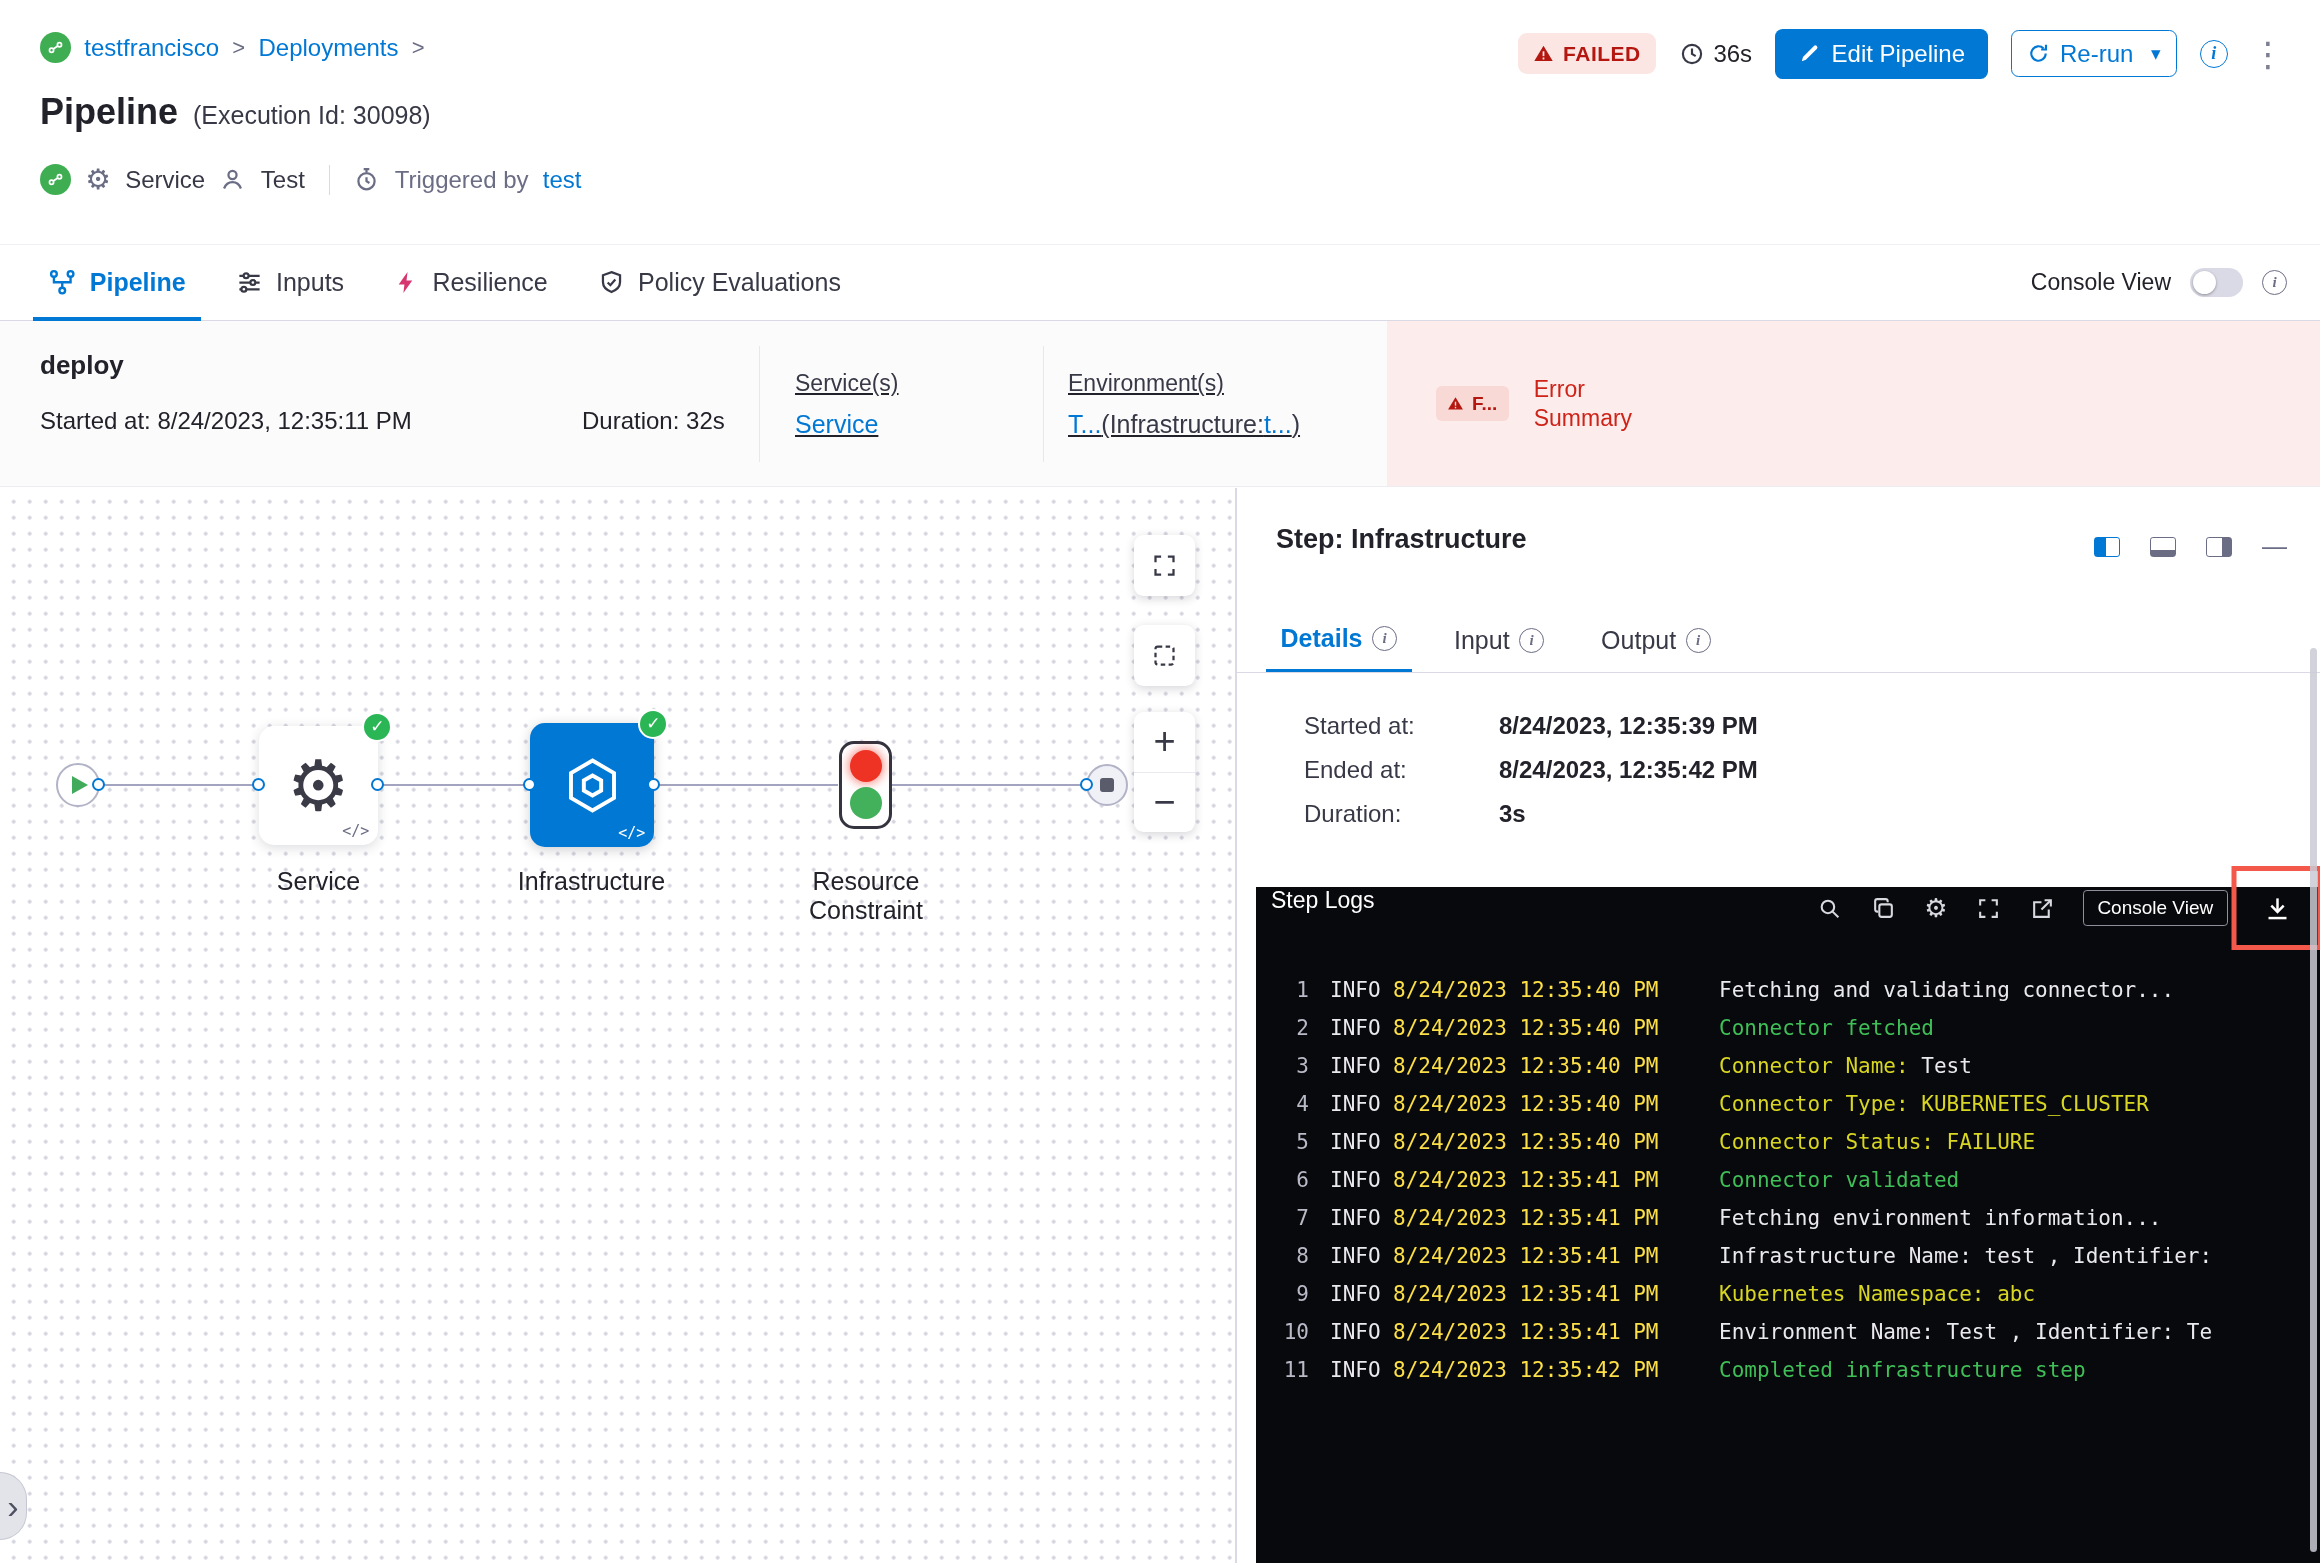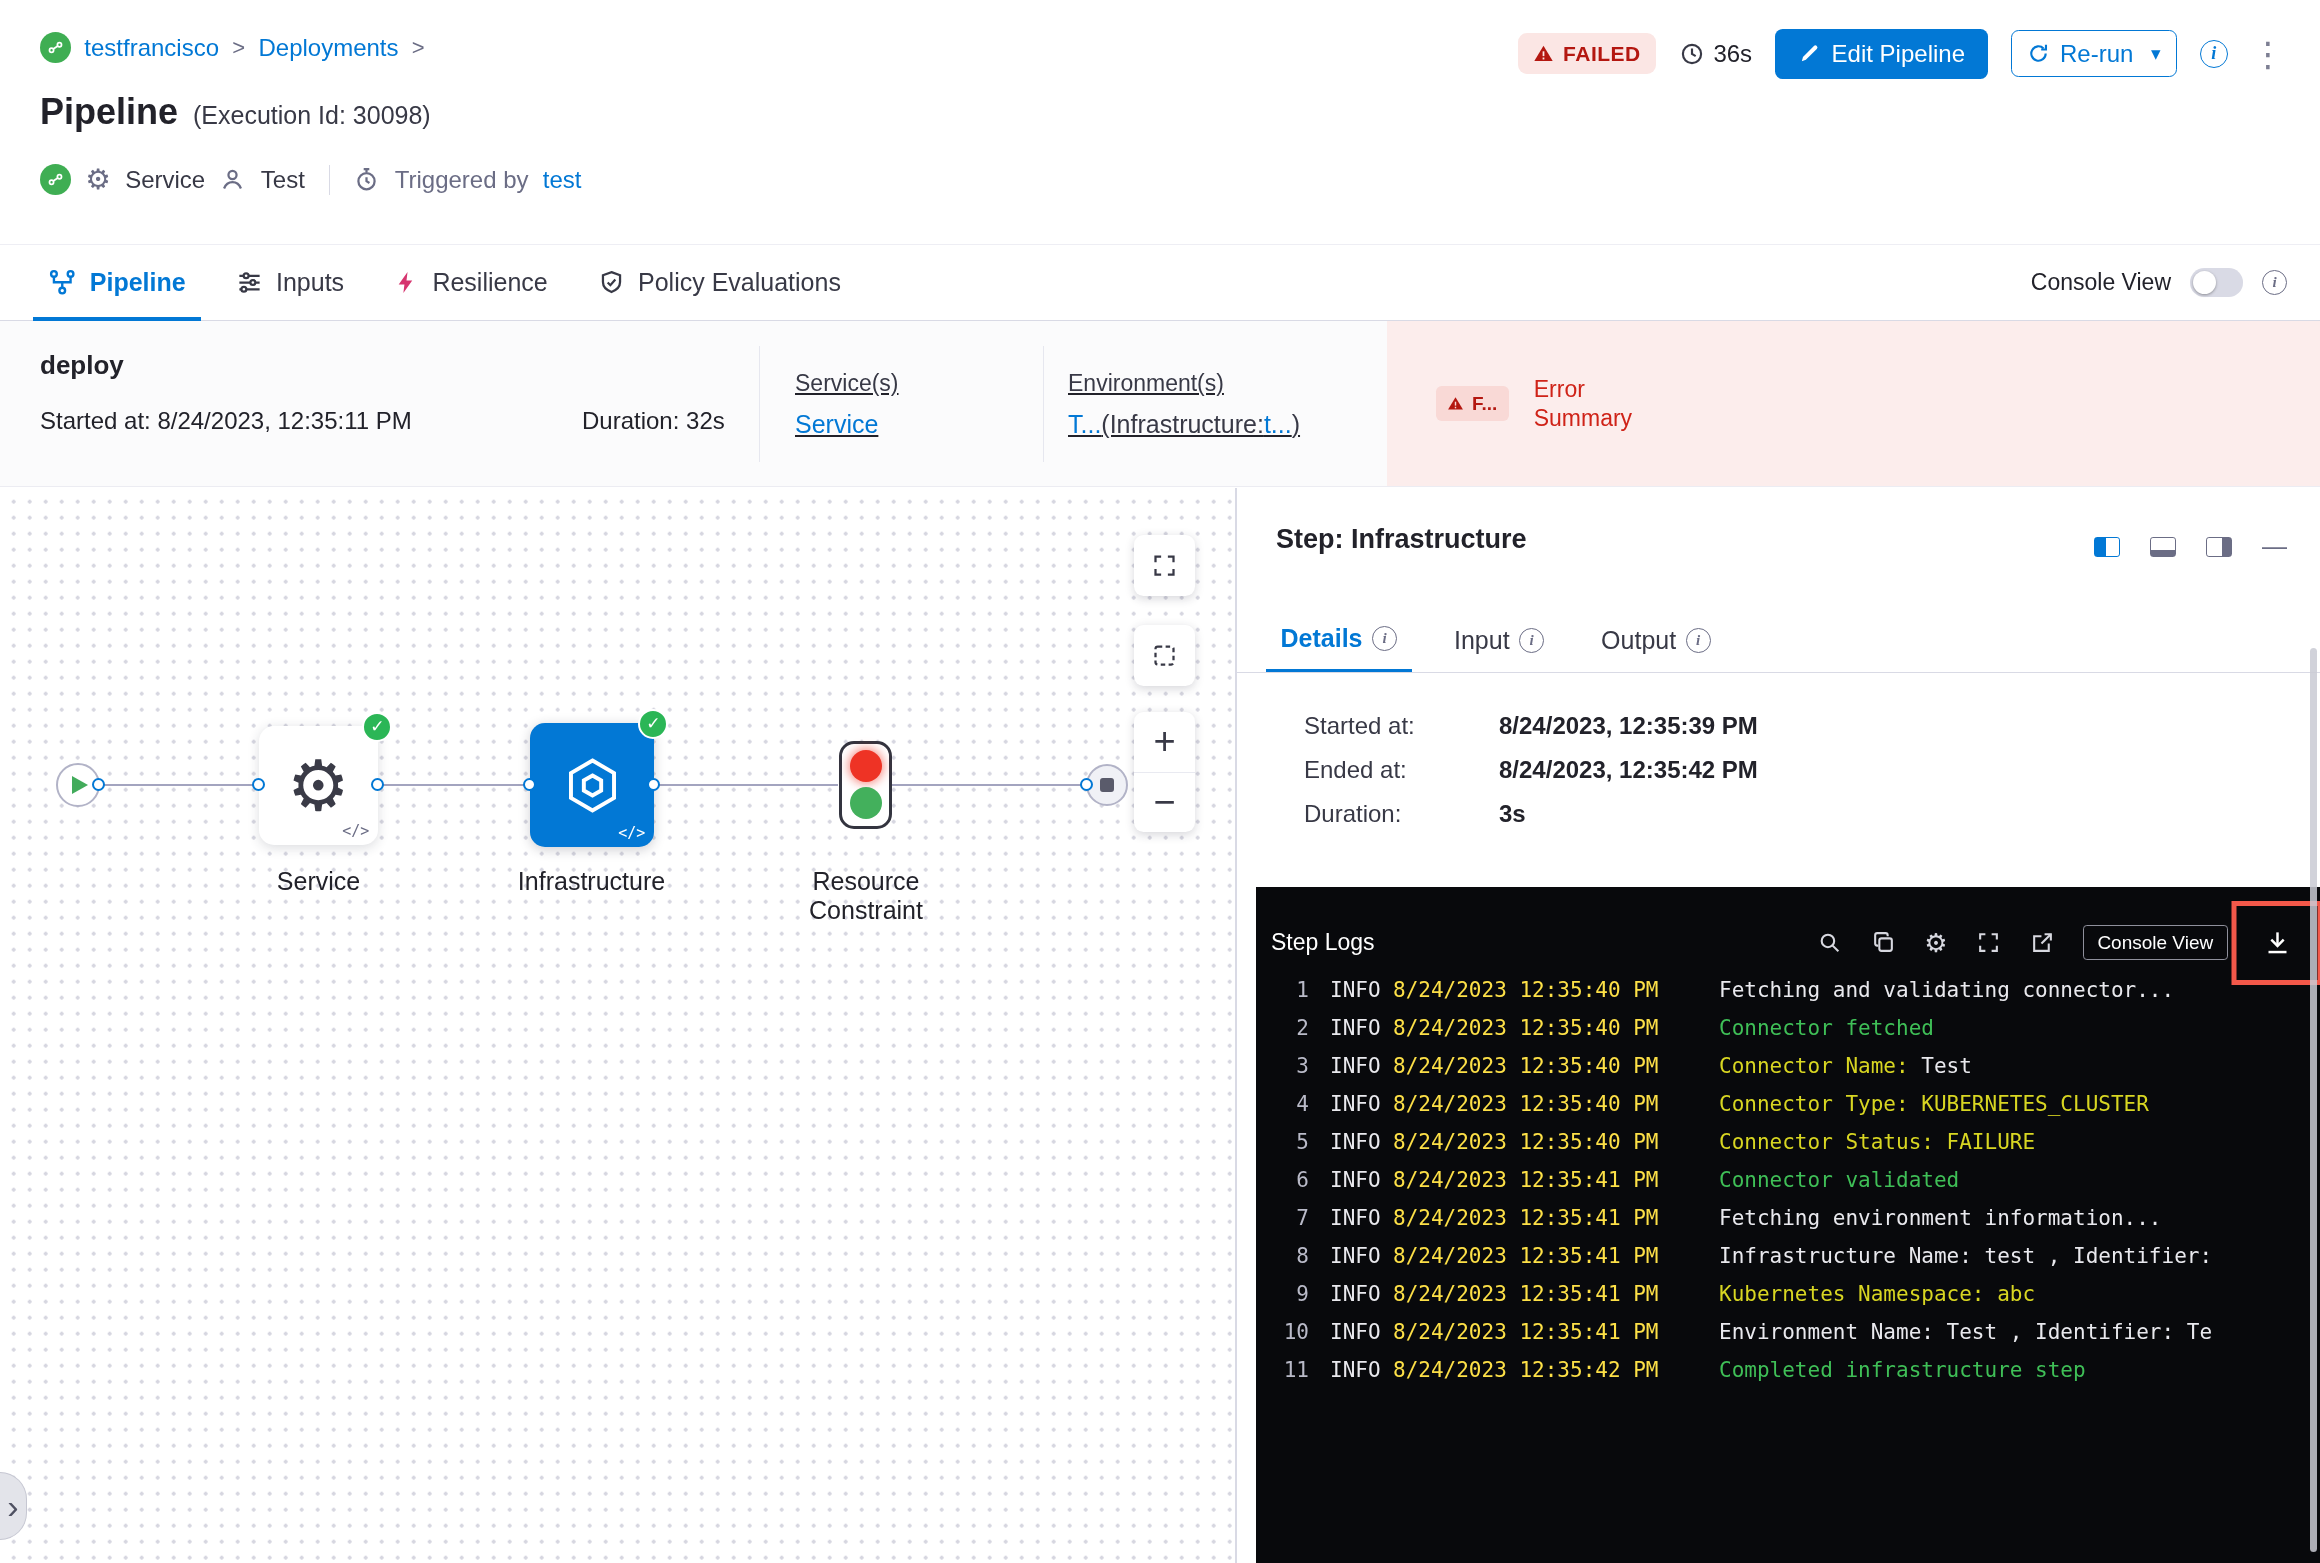--- a/index.html
+++ b/index.html
@@ -120,21 +120,21 @@
   .dtab { display:flex; align-items:center; gap:9.5px; padding:0 15px; font-size:25px; color:#383946; cursor:pointer; }
   .dtab.active { color:#0278d5; font-weight:700; border-bottom:3.8px solid #0278d5; }
   .panel-divider { position:absolute; left:0; right:0; top:184px; height:1px; background:#d9dae5; }
   .detail-rows { position:absolute; left:67px; top:224px; }
   .drow { display:flex; margin-bottom:16px; align-items:baseline; }
   .dlabel { width:195px; font-size:24px; color:#383946; }
   .dvalue { font-size:24px; font-weight:700; color:#22222a; }
 
   
   .logs { position:absolute; left:19px; right:0; top:399px; bottom:0; background:#08090c; }
-  .logs-header { height:55px; display:flex; align-items:center; padding-left:15px; padding-right:23px;margin-top:28px; }
+  .logs-header { height:55px; display:flex; align-items:flex-start; padding-left:15px; padding-right:23px; }
   .logs-title { font-size:23px; color:#fff; }
   .logs-icons { margin-left:auto; display:flex; align-items:center; gap:28.5px; color:#d7d8e0; }
   .licon { cursor:pointer; color:#d7d8e0; }
   .gear-white { font-size:26px; color:#d7d8e0; line-height:1; cursor:pointer; }
   .console-chip { border:1.9px solid #8f909c; color:#fff; font-size:19px; padding:5.7px 13.3px; border-radius:3.8px; cursor:pointer; white-space:nowrap; }
   .dl-wrap { position:relative; width:42px; height:42px; display:flex; align-items:center; justify-content:center; cursor:pointer; }
   .highlight-box { position:absolute; left:50%; top:50%; transform:translate(-50%,-50%);
     width:91px; height:84px; border:5.7px solid #f3584a; z-index:20; pointer-events:none; }
   .log-lines { position:absolute; left:15px; right:0; top:84px; bottom:0; overflow:hidden; }
   .log-row { display:flex; align-items:center; height:38px; white-space:pre;

